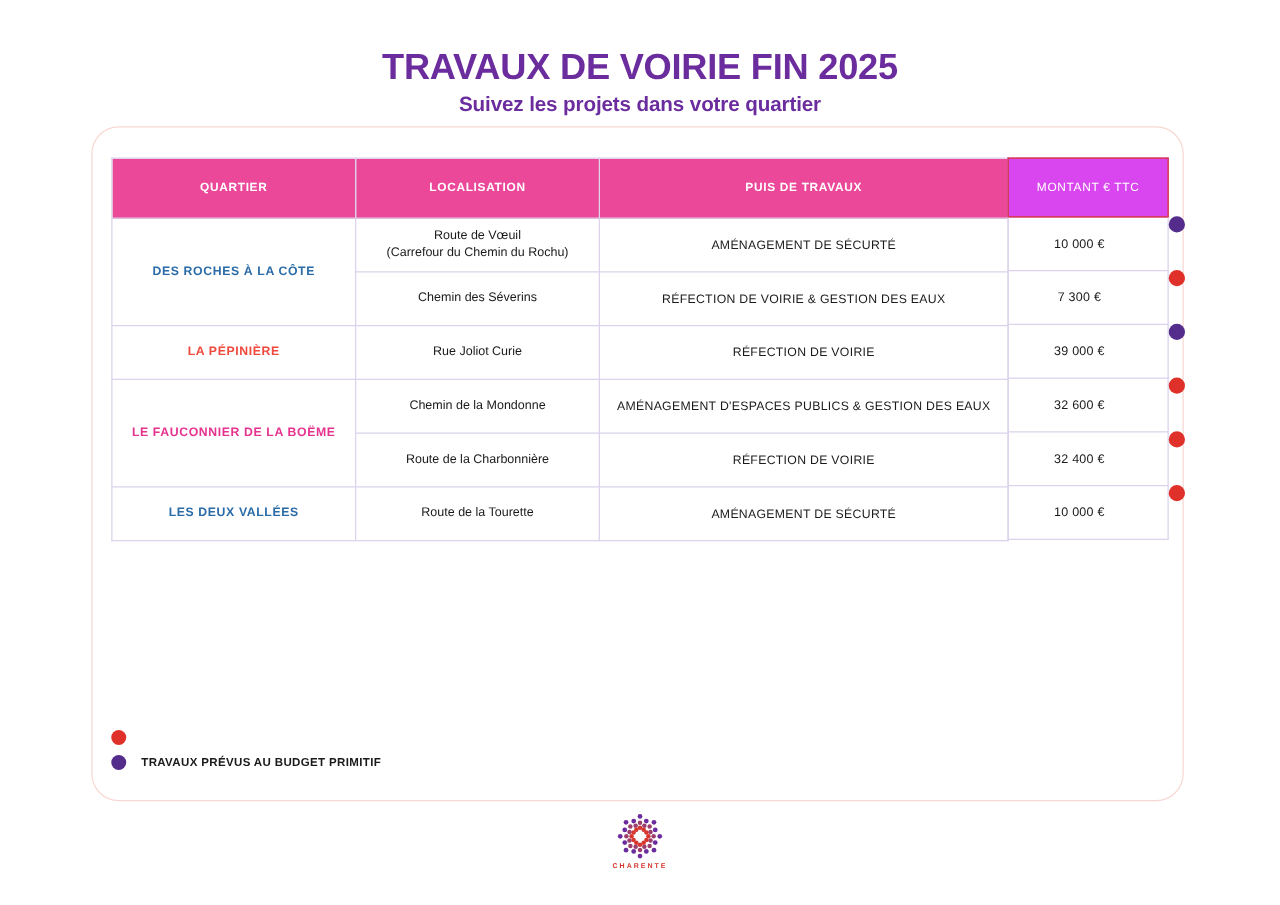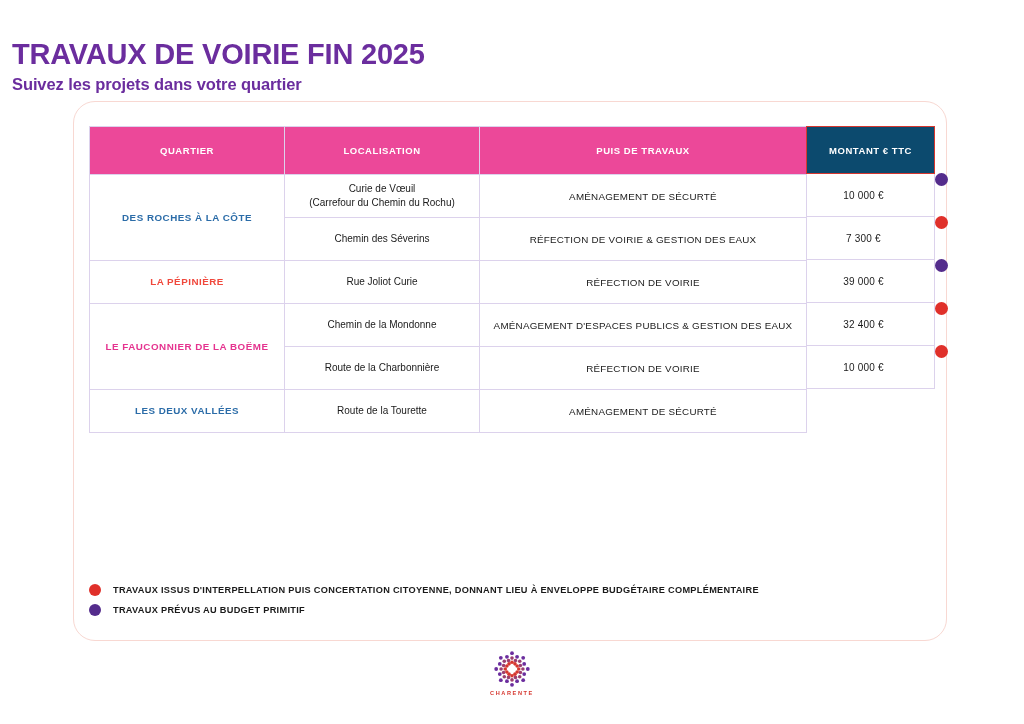--- a/index.html
+++ b/index.html
@@ -18,21 +18,21 @@
     height: 724px;
     background: #ffffff;
   }
 
   
   .title-block {
     position: absolute;
     top: 38px;
     left: 0;
     width: 1024px;
-    padding-left: 12px;
+    text-align: center;
   }
   .main-title {
     font-size: 29px;
     font-weight: bold;
     color: #6B2D9E;
     letter-spacing: -0.2px;
     line-height: 1.15;
   }
   .sub-title {
     margin-top: 4px;
@@ -116,25 +116,25 @@
 
   
   .amount-col {
     position: absolute;
     left: 806px;
     top: 126px;
     width: 129px;
   }
   .amount-head {
     height: 48px;
-    background: #0c4a6e;
+    background: #d946ef;
     border: 1px solid #D6372F;
     color: #ffffff;
     font-size: 9.5px;
-    font-weight: bold;
+    font-weight: normal;
     letter-spacing: 0.55px;
     display: flex;
     align-items: center;
     justify-content: center;
   }
   .amount-cell {
     position: relative;
     height: 43px;
     border: 1px solid #DCD2EC;
     border-top: none;
@@ -232,21 +232,21 @@
         <tr>
           <th>QUARTIER</th>
           <th>LOCALISATION</th>
           <th>PUIS DE TRAVAUX</th>
         </tr>
       </thead>
       <tbody id="works-body">
           <tr>
             <td class="quartier" rowspan="2" style="color: rgb(43, 108, 168);">DES ROCHES À LA CÔTE</td>
             <td class="localisation">
-              <div>Curie de Vœuil</div>
+              <div>Route de Vœuil</div>
               <div>(Carrefour du Chemin du Rochu)</div>
             </td>
             <td class="type">AMÉNAGEMENT DE SÉCURTÉ</td>
           </tr>
           <tr>
             <td class="localisation">Chemin des Séverins</td>
             <td class="type">RÉFECTION DE VOIRIE &amp; GESTION DES EAUX</td>
           </tr>
           <tr>
             <td class="quartier" rowspan="1" style="color: rgb(240, 72, 60);">LA PÉPINIÈRE</td>
@@ -280,34 +280,37 @@
         </div>
         <div class="amount-cell">
           <span class="amount-text">7 300 €</span>
           <span class="status-dot" style="background: rgb(224, 48, 42);"></span>
         </div>
         <div class="amount-cell">
           <span class="amount-text">39 000 €</span>
           <span class="status-dot" style="background: rgb(84, 44, 140);"></span>
         </div>
         <div class="amount-cell">
+          <span class="amount-text">32 600 €</span>
+          <span class="status-dot" style="background: rgb(224, 48, 42);"></span>
+        </div>
+        <div class="amount-cell">
           <span class="amount-text">32 400 €</span>
           <span class="status-dot" style="background: rgb(224, 48, 42);"></span>
         </div>
         <div class="amount-cell">
           <span class="amount-text">10 000 €</span>
           <span class="status-dot" style="background: rgb(224, 48, 42);"></span>
         </div>
       </div>
   </div>
 
   <div class="legend" id="legend">
       <div class="legend-row">
         <span class="legend-dot" style="background: rgb(224, 48, 42);"></span>
-        <span class="legend-text">TRAVAUX ISSUS D'INTERPELLATION PUIS CONCERTATION CITOYENNE, DONNANT LIEU À ENVELOPPE BUDGÉTAIRE COMPLÉMENTAIRE</span>
       </div>
       <div class="legend-row">
         <span class="legend-dot" style="background: rgb(84, 44, 140);"></span>
         <span class="legend-text">TRAVAUX PRÉVUS AU BUDGET PRIMITIF</span>
       </div>
     </div>
 
   <div class="logo">
     <svg class="logo-mark" width="48" height="40" viewBox="0 0 48 40">
       <g id="logo-dots">

